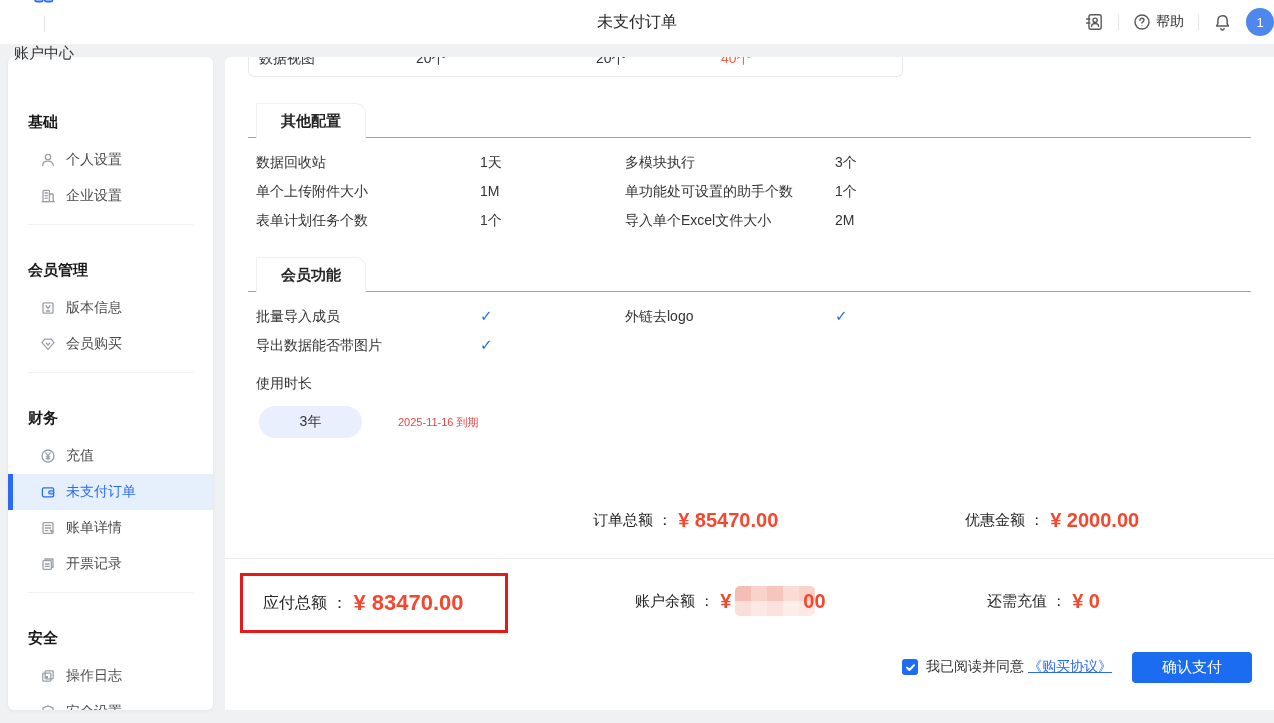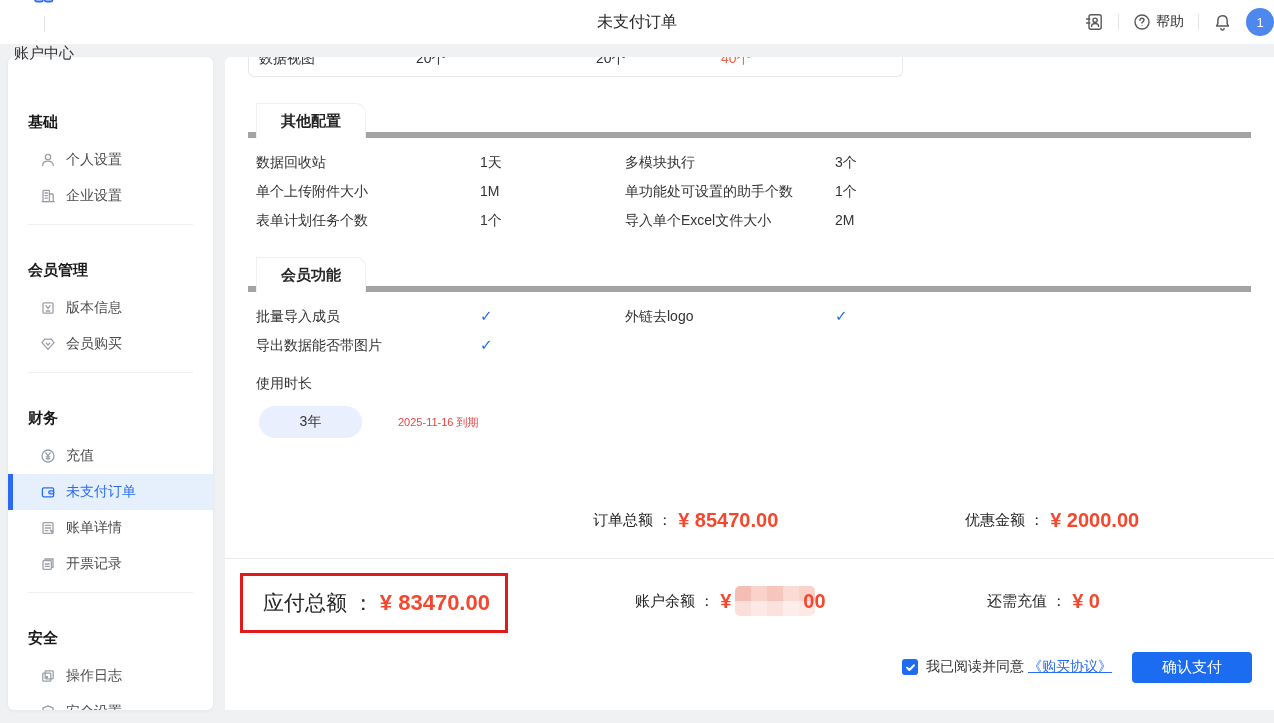--- a/index.html
+++ b/index.html
@@ -32,21 +32,21 @@
   
   .main { position:absolute; left:225px; top:57px; right:0; height:653px; background:#fff; border-top-left-radius:6px; overflow:hidden; padding:0 0 0 23px; }
 
   .scroll-box { position:relative; margin-top:-28px; width:655px; height:48px; border:1px solid #e8e8e8; border-top:none; border-radius:0 0 6px 6px; }
   .scroll-box span { position:absolute; bottom:8px; font-size:14px; color:#333; }
   .sc-label { left:10px; }
   .sc-c1 { left:167px; }
   .sc-c2 { left:347px; }
   .sc-c3 { left:472px; color:#f0614c !important; }
 
-  .tabbar { position:relative; margin-top:25px; border-bottom:6px solid #a3a3a3; height:36px; padding-left:8px; width:calc(100% - 23px); }
+  .tabbar { position:relative; margin-top:25px; border-bottom:1px solid #a3a3a3; height:36px; padding-left:8px; width:calc(100% - 23px); }
   .tab { position:relative; top:1px; display:inline-flex; align-items:center; height:36px; padding:0 24px; background:#fff; font-size:15px; font-weight:bold; color:#262626; border:1px solid #f0f0f0; border-bottom:1px solid #fff; border-radius:0 10px 0 0; cursor:default; }
 
   .cfg-grid { display:grid; grid-template-columns:224px 145px 210px 1fr; margin:14px 0 0 8px; row-gap:9px; font-size:14px; color:#333; }
   .cfg-grid span { line-height:20px; }
   .chk { color:#1f6bf2; font-weight:bold; font-size:15px; }
 
   .dur-label { margin:20px 0 0 8px; font-size:14px; color:#333; }
   .dur-row { display:flex; align-items:center; margin:13px 0 0 11px; }
   .dur-chip { width:103px; height:32px; background:#e9effd; border-radius:16px; display:flex; align-items:center; justify-content:center; font-size:14px; color:#333; cursor:pointer; }
   .expire { margin-left:36px; font-size:11px; color:#ef4444; }
@@ -54,21 +54,21 @@
   .totals-row { position:absolute; top:452px; left:0; right:0; height:28px; }
   .sum-group { position:absolute; display:flex; align-items:center; white-space:nowrap; }
   .sum-label { font-size:15px; color:#262626; }
   .sum-amount { font-size:20px; font-weight:bold; color:#f5472d; margin-left:6px; }
   .g-order { left:368px; top:0; }
   .g-discount { left:740px; top:0; }
 
   .hr-line { position:absolute; top:501px; left:0; right:0; height:1px; background:#eaeaea; }
 
   .payable-box { position:absolute; top:516px; left:15px; width:268px; height:60px; border:3px solid #e31a1a; display:flex; align-items:center; padding-left:20px; }
-  .payable-box .sum-label { font-size:21px; }
+  .payable-box .sum-label { font-size:16px; }
   .payable-box .sum-amount { font-size:22px; }
 
   .g-balance { left:410px; top:528px; height:32px; }
   .g-recharge { right:174px; top:528px; height:32px; }
   .mosaic { width:80px; height:30px; border-radius:5px; margin-left:4px;
     background:
       linear-gradient(180deg, rgba(255,255,255,0) 0 50%, rgba(255,255,255,.5) 50% 100%),
       repeating-linear-gradient(90deg, #f5beb5 0 16px, #f9d2ca 16px 32px, #f7c5bb 32px 48px, #fadcd5 48px 64px, #f9d2ca 64px 80px);
   }
   .suffix { margin-left:-12px; position:relative; }

